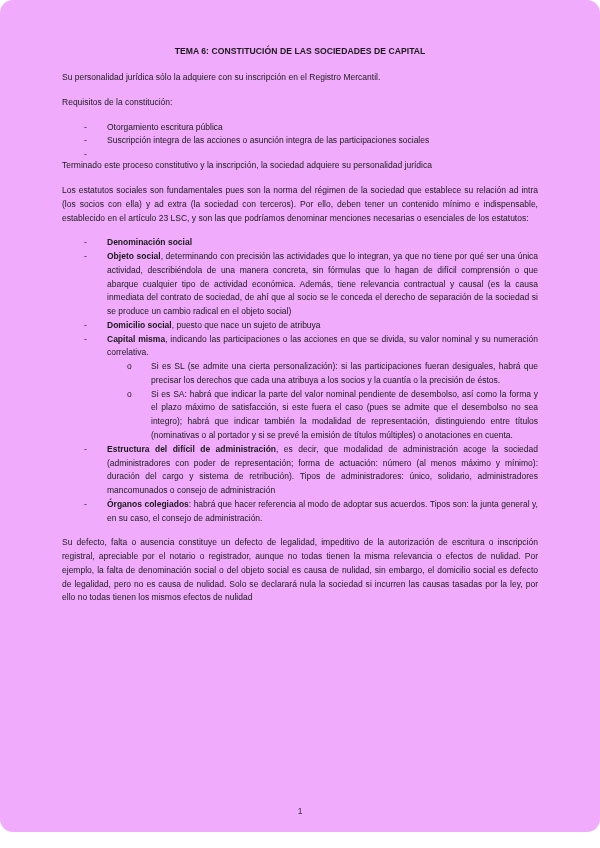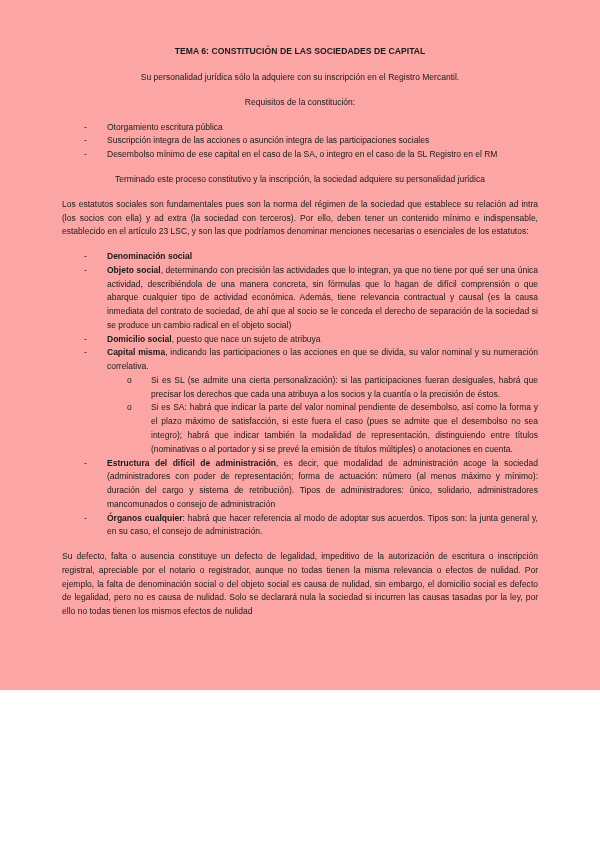--- a/index.html
+++ b/index.html
@@ -7,24 +7,25 @@
     padding: 0;
     background: #ffffff;
   }
   body {
     font-family: "Liberation Sans", sans-serif;
     color: #1a1a1a;
   }
   .page {
     position: relative;
     width: 600px;
-    height: 690px;
-    background: #fca5a5;
+    height: 832px;
+    background: #f0abfc;
     box-sizing: border-box;
     overflow: hidden;
+    border-radius: 13px;
   }
   .content {
     position: absolute;
     left: 62px;
     top: 46px;
     width: 476px;
   }
   .doc-title {
     font-size: 8.6px;
     font-weight: bold;
@@ -34,21 +35,21 @@
     line-height: 1.3;
   }
   p.para {
     font-size: 8.5px;
     line-height: 1.62;
     margin: 0 0 11px 0;
     text-align: justify;
     letter-spacing: 0.01px;
   }
   p.para.nojust {
-    text-align: center;
+    text-align: left;
   }
   ul.lvl1 {
     list-style: none;
     margin: 0 0 11px 0;
     padding: 0;
   }
   ul.lvl1 > li {
     position: relative;
     font-size: 8.5px;
     line-height: 1.62;
@@ -110,21 +111,20 @@
       <li>
         <span class="dash">-</span>
         <span>Otorgamiento escritura pública</span>
       </li>
       <li>
         <span class="dash">-</span>
         <span>Suscripción integra de las acciones o asunción integra de las participaciones sociales</span>
       </li>
       <li>
         <span class="dash">-</span>
-        <span>Desembolso mínimo de ese capital en el caso de la SA, o integro en el caso de la SL Registro en el RM</span>
       </li>
     </ul>
 
     <p class="para nojust">Terminado este proceso constitutivo y la inscripción, la sociedad adquiere su personalidad jurídica</p>
 
     <p class="para">Los estatutos sociales son fundamentales pues son la norma del régimen de la sociedad que establece su relación ad intra (los socios con ella) y ad extra (la sociedad con terceros). Por ello, deben tener un contenido mínimo e indispensable, establecido en el artículo 23 LSC, y son las que podríamos denominar menciones necesarias o esenciales de los estatutos:</p>
 
     <ul class="lvl1">
 
       <li>
@@ -157,21 +157,21 @@
         </ul>
       </li>
 
       <li>
         <span class="dash">-</span>
         <b>Estructura del difícil de administración</b><span>, es decir, que modalidad de administración acoge la sociedad (administradores con poder de representación; forma de actuación: número (al menos máximo y mínimo): duración del cargo y sistema de retribución). Tipos de administradores: único, solidario, administradores mancomunados o consejo de administración</span>
       </li>
 
       <li>
         <span class="dash">-</span>
-        <b>Órganos cualquier</b><span>: habrá que hacer referencia al modo de adoptar sus acuerdos. Tipos son: la junta general y, en su caso, el consejo de administración.</span>
+        <b>Órganos colegiados</b><span>: habrá que hacer referencia al modo de adoptar sus acuerdos. Tipos son: la junta general y, en su caso, el consejo de administración.</span>
       </li>
 
     </ul>
 
     <p class="para" style="margin-top:11px;">Su defecto, falta o ausencia constituye un defecto de legalidad, impeditivo de la autorización de escritura o inscripción registral, apreciable por el notario o registrador, aunque no todas tienen la misma relevancia o efectos de nulidad. Por ejemplo, la falta de denominación social o del objeto social es causa de nulidad, sin embargo, el domicilio social es defecto de legalidad, pero no es causa de nulidad. Solo se declarará nula la sociedad si incurren las causas tasadas por la ley, por ello no todas tienen los mismos efectos de nulidad</p>
 
 
   </div>
 
   <div class="page-number">1</div>

